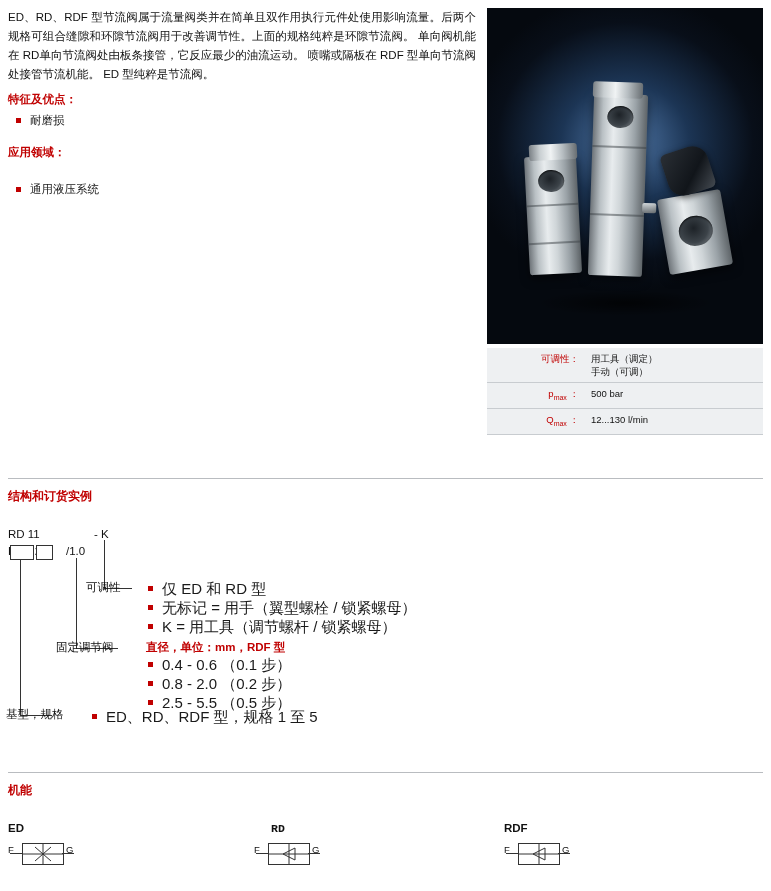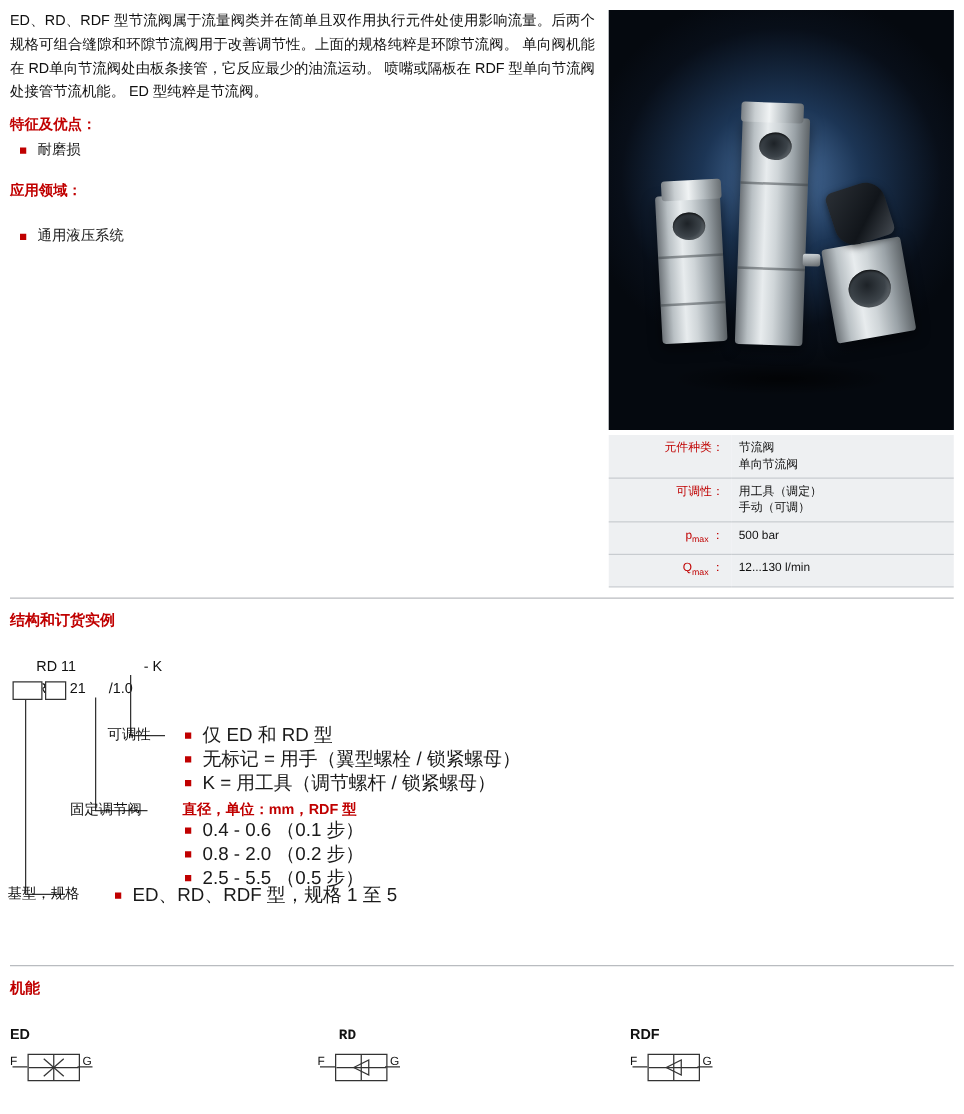--- a/index.html
+++ b/index.html
@@ -172,21 +172,20 @@
     left: 0;
     top: 516px;
     width: 771px;
     font-size: 11px;
   }
   .code-line {
     position: absolute;
     font-size: 11.5px;
     color: #111;
     white-space: pre;
-    margin-left: 21px;
   }
   .code-box {
     position: absolute;
     border: 1px solid #333;
     background: #fff;
   }
   .vline {
     position: absolute;
     width: 1px;
     background: #333;
@@ -289,25 +288,20 @@
     <div class="valve v-cap" style="left:106px; top:74px; width:50px; height:16px; transform:rotate(2deg);"></div>
 
     <div class="valve v-body" style="left:176px; top:186px; width:64px; height:76px; transform:rotate(-10deg);">
       <div class="v-hole" style="left:16px; top:22px; width:34px; height:30px;"></div>
     </div>
     <div style="position:absolute;left:178px;top:140px;width:46px;height:46px;background:linear-gradient(135deg,#2a2f35 0%,#11151a 60%,#454b52 100%);border-radius:6px 16px 6px 16px;transform:rotate(-18deg);box-shadow:0 2px 6px rgba(0,0,0,0.6);"></div>
   </div>
 
   <table class="spec">
     <tbody>
-        <tr>
-      <td class="k">元件种类：</td>
-      <td class="v" style="white-space:pre-line;">节流阀
-单向节流阀</td>
-    </tr>
     <tr>
       <td class="k">可调性：</td>
       <td class="v" style="white-space:pre-line;">用工具（调定）
 手动（可调）</td>
     </tr>
     <tr>
       <td class="k">p<sub>max</sub> ：</td>
       <td class="v">500 bar</td>
     </tr>
     <tr>

